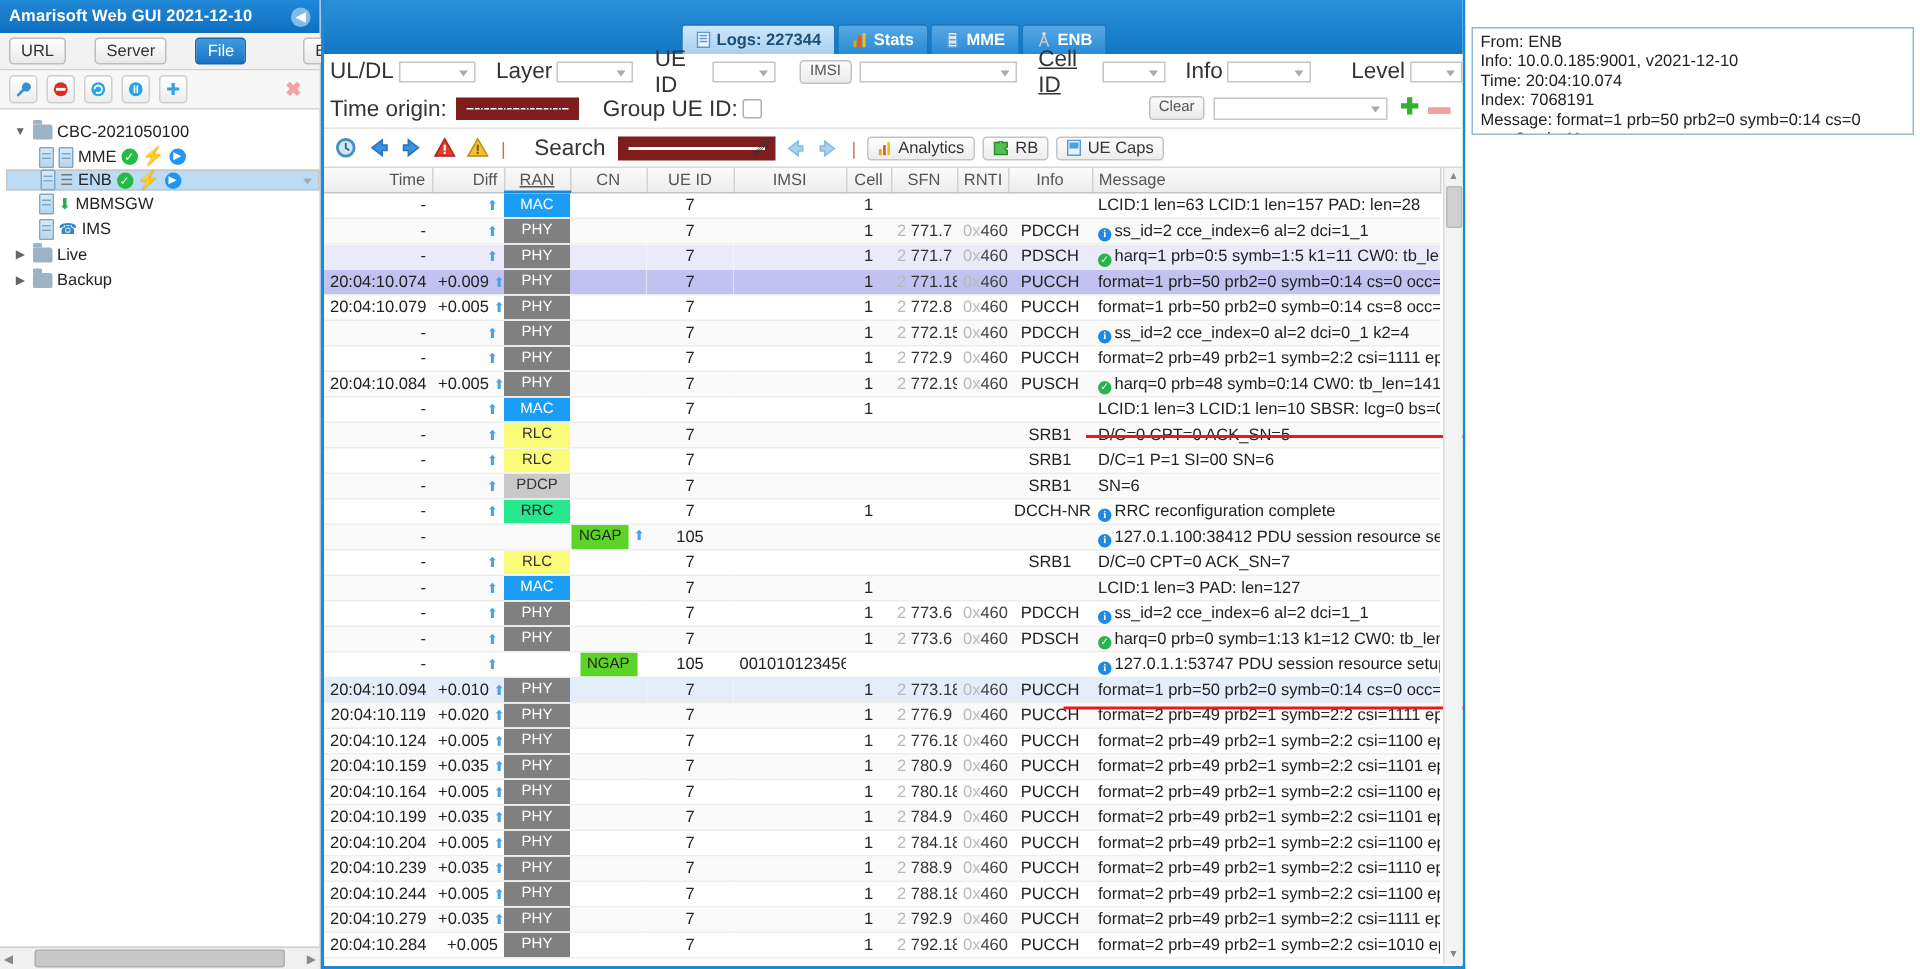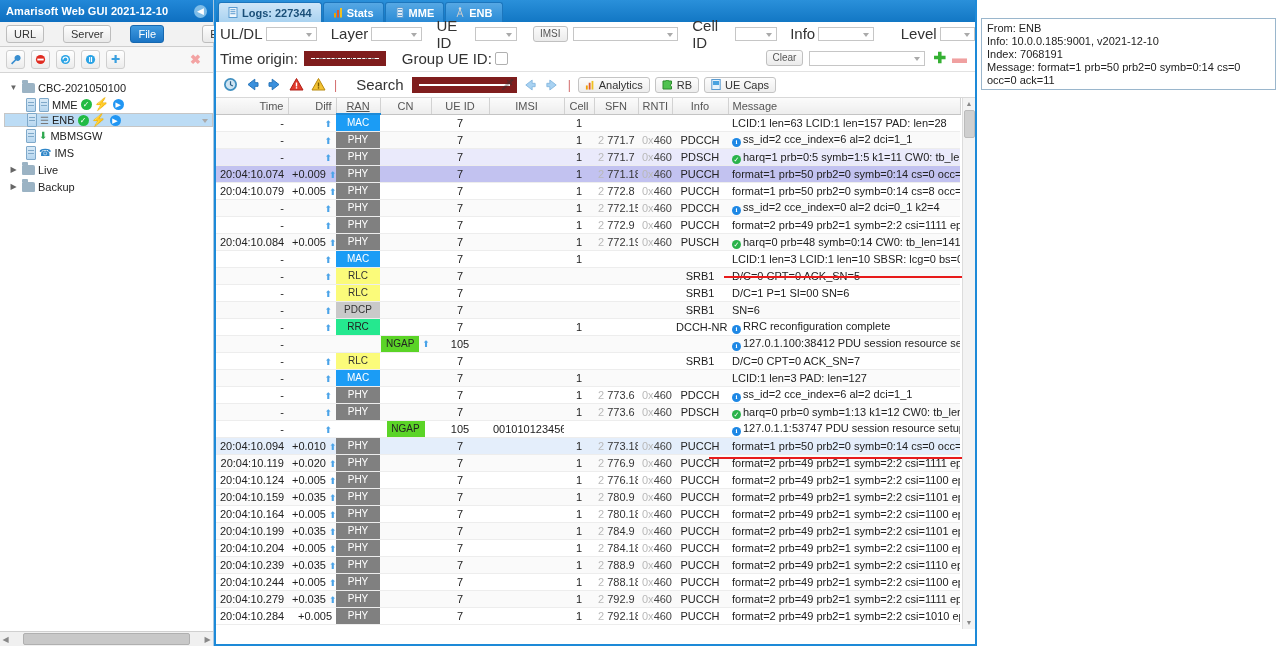--- a/index.html
+++ b/index.html
@@ -54,22 +54,22 @@
   .lp-hscroll{position:absolute;left:0;bottom:0;width:213px;height:14px;background:#f0f0f0;
               border-top:1px solid #d0d0d0;display:flex;align-items:center;}
   .lp-hscroll .thumb{height:10px;background:#c8c8c8;border:1px solid #b0b0b0;border-radius:2px;
                      margin:0 12px;flex:1;}
   .hs-arrow{width:11px;text-align:center;color:#888;font-size:8px;}
 
   
   .main{position:absolute;left:214px;top:0;width:763px;height:646px;
         background:#fff;box-sizing:border-box;
         border:2px solid #1d8ad8;border-top:none;border-bottom:2px solid #1d8ad8;}
-  .tabbar{height:22px;background:linear-gradient(#2a90da,#1277c4);display:flex;align-items:flex-end;
-          padding-left:2px;}
+  .tabbar{height:36px;background:linear-gradient(#2a90da,#1277c4);display:flex;align-items:flex-end;
+          padding-left:2px;justify-content:center;}
   .tab{height:19px;display:flex;align-items:center;gap:4px;padding:0 9px;margin-right:1px;
        font-size:11px;font-weight:bold;color:#fff;border-radius:3px 3px 0 0;
        background:linear-gradient(#56a8e4,#2a8bd6);cursor:pointer;border:1px solid #1c76bd;
        border-bottom:none;}
   .tab.active{background:linear-gradient(#cfe6f8,#a9d2f0);color:#1a4f78;}
   .tabico{width:10px;height:11px;display:inline-block;}
 
   .filters{background:#fff;border-bottom:1px solid #e2e2e2;}
   .frow{display:flex;align-items:center;height:21px;padding:1px 0 1px 4px;gap:0;}
   .flabel{font-size:15px;color:#333;margin-right:3px;}
@@ -291,21 +291,21 @@
     <div class="filters">
       <div class="frow">
         <span class="flabel">UL/DL</span>
         <span class="sel" style="width:58px;"></span>
         <span class="flabel" style="margin-left:14px;">Layer</span>
         <span class="sel" style="width:58px;"></span>
         <span class="flabel" style="margin-left:14px;">UE ID</span>
         <span class="sel" style="width:48px;"></span>
         <span class="grayb" style="margin-left:16px;">IMSI</span>
         <span class="sel" style="width:120px;margin-left:5px;"></span>
-        <span class="flabel" style="margin-left:14px;">Cell ID</span>
+        <span class="flabel" style="margin-left:14px;text-decoration:underline;">Cell ID</span>
         <span class="sel" style="width:48px;"></span>
         <span class="flabel" style="margin-left:13px;">Info</span>
         <span class="sel" style="width:63px;"></span>
         <span class="flabel" style="margin-left:27px;">Level</span>
         <span class="sel" style="width:40px;"></span>
       </div>
       <div class="frow" style="height:24px;">
         <span class="flabel">Time origin:</span>
         <input class="txtin" style="width: 82px; margin-left: 3px;" value="00:00:00.000">
         <span class="flabel" style="margin-left:16px;">Group UE ID:</span>
@@ -878,19 +878,20 @@
         <div class="vs-thumb"></div>
         <div class="vs-dn" style="position:absolute;bottom:0;">▼</div>
       </div>
     </div>
   </div>
 
   <div class="right">
     <div class="detail">
       <div>From: ENB</div>
       <div>Info: 10.0.0.185:9001, v2021-12-10</div>
+      <div>Time: 20:04:10.074</div>
       <div>Index: 7068191</div>
       <div>Message: format=1 prb=50 prb2=0 symb=0:14 cs=0 occ=0 ack=11</div>
 
     </div>
 
   </div>
 </div>
 
 </body></html>

